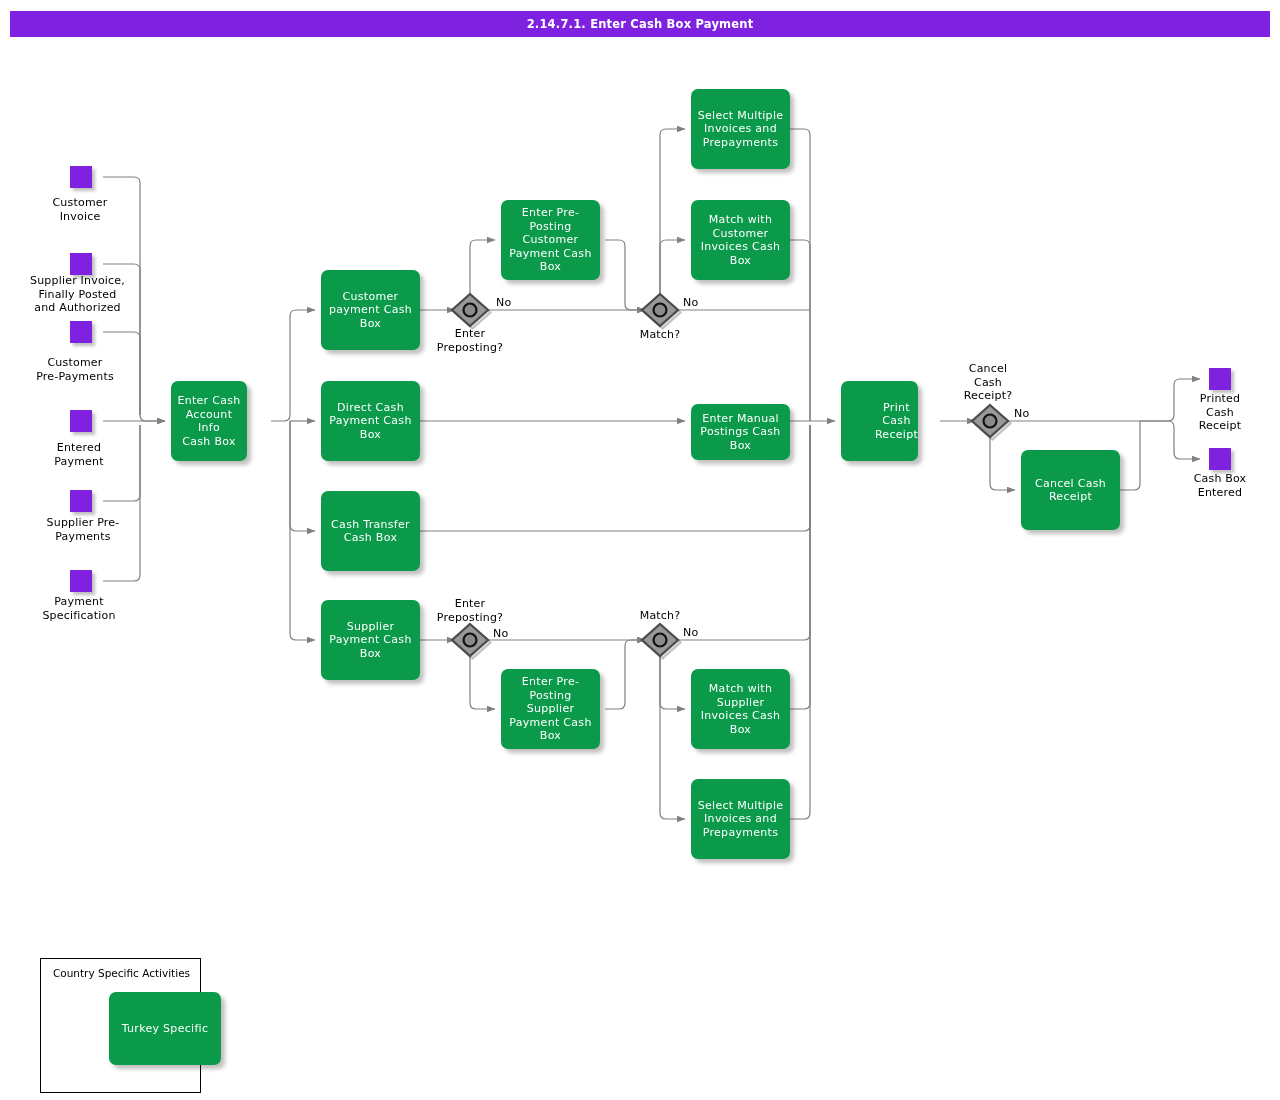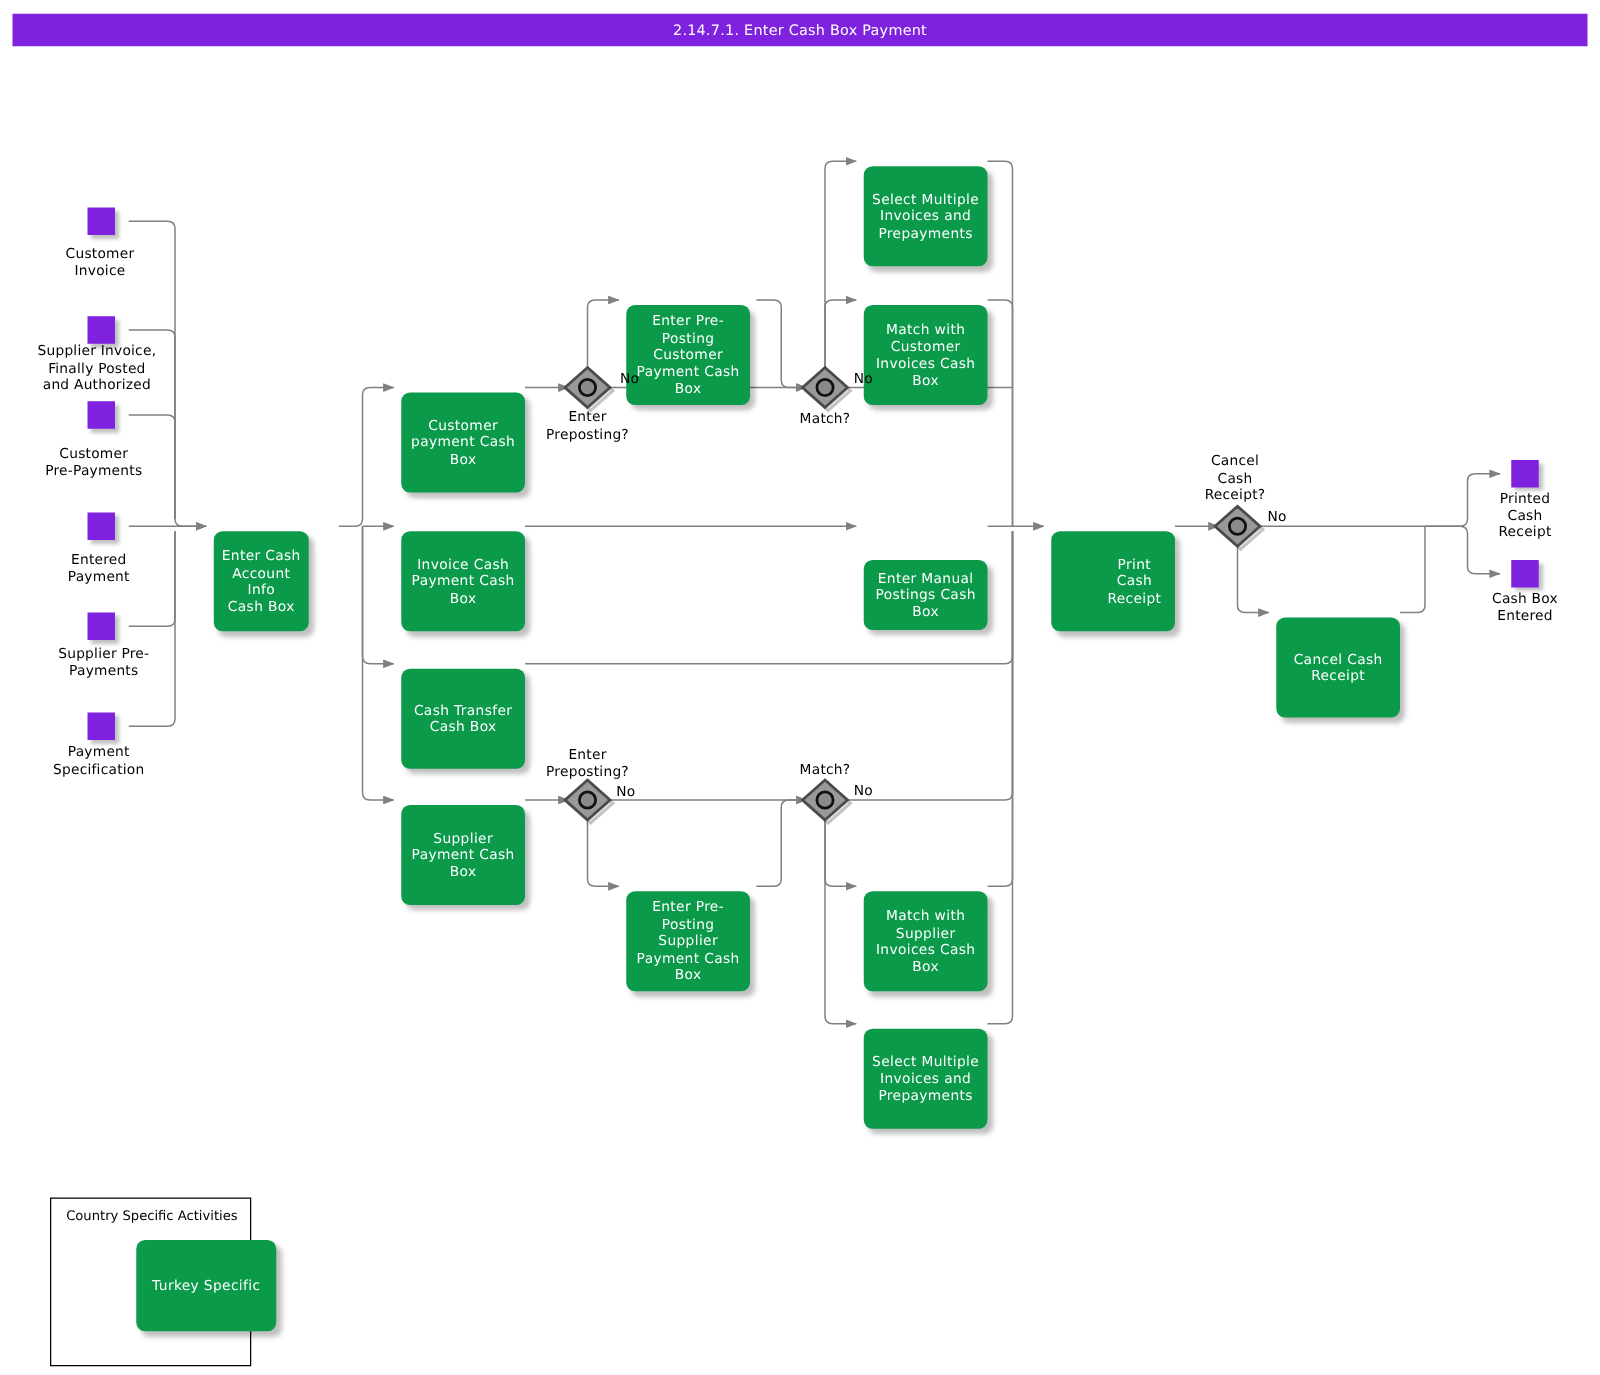--- a/index.html
+++ b/index.html
@@ -2,28 +2,28 @@
 <html><head>
 <meta charset="utf-8">
 <style>
   html,body{margin:0;padding:0;background:#ffffff;}
   body{width:1280px;height:1100px;overflow:hidden;
        font-family:"DejaVu Sans","Liberation Sans",sans-serif;}
   #root{position:relative;width:1280px;height:1100px;}
 
   .titlebar{position:absolute;left:10px;top:11px;width:1260px;height:26px;
             background:#7f22e0;display:flex;align-items:center;justify-content:center;}
-  .titlebar .ttl{color:#ffffff;font-size:11.5px;font-weight:normal;letter-spacing:.2px;}
+  .titlebar .ttl{color:#ffffff;font-size:11.5px;font-weight:bold;letter-spacing:.2px;}
 
   svg.canvas{position:absolute;left:0;top:0;width:1280px;height:1100px;}
 
   .node{position:absolute;box-sizing:border-box;border-radius:7px;
         background:#0a9a4a;color:#ffffff;display:flex;align-items:center;
         justify-content:center;text-align:center;font-size:11px;line-height:13.5px;
-        padding:4px 6px;box-shadow:4px 4px 4px rgba(0,0,0,.25);letter-spacing:.3px;margin-top:44px;}
+        padding:4px 6px;box-shadow:4px 4px 4px rgba(0,0,0,.25);letter-spacing:.3px;}
 
   .marker{position:absolute;width:22px;height:22px;background:#7f22e0;
           box-shadow:3px 3px 3px rgba(0,0,0,.25);}
   .mlabel{position:absolute;text-align:center;font-size:11px;line-height:13.5px;
           color:#000;letter-spacing:.2px;}
 
   .dlabel{position:absolute;text-align:center;font-size:11px;line-height:13.5px;
           color:#000;letter-spacing:.2px;}
   .edgelabel{position:absolute;font-size:11px;color:#000;letter-spacing:.2px;}
 
@@ -144,21 +144,21 @@
 Specification</div>
 
   <div class="node" style="left:171px;top:381px;width:76px;height:80px;white-space:pre-line;">Enter Cash
 Account Info
 Cash Box</div>
 
   <div class="node" style="left:321px;top:270px;width:99px;height:80px;white-space:pre-line;">Customer
 payment Cash
 Box</div>
 
-  <div class="node" style="left:321px;top:381px;width:99px;height:80px;white-space:pre-line;">Invoice Cash
+  <div class="node" style="left:321px;top:381px;width:99px;height:80px;white-space:pre-line;">Direct Cash
 Payment Cash
 Box</div>
 
   <div class="node" style="left:321px;top:491px;width:99px;height:80px;white-space:pre-line;">Cash Transfer
 Cash Box</div>
 
   <div class="node" style="left:321px;top:600px;width:99px;height:80px;white-space:pre-line;">Supplier
 Payment Cash
 Box</div>
 
@@ -188,21 +188,21 @@
 
   <div class="node" style="left:691px;top:669px;width:99px;height:80px;white-space:pre-line;">Match with
 Supplier
 Invoices Cash
 Box</div>
 
   <div class="node" style="left:691px;top:779px;width:99px;height:80px;white-space:pre-line;">Select Multiple
 Invoices and
 Prepayments</div>
 
-  <div class="node" style="left:841px;top:381px;width:99px;height:80px;white-space:pre-line;padding-left:40px;">Print Cash
+  <div class="node" style="left:841px;top:381px;width:77px;height:80px;white-space:pre-line;padding-left:40px;">Print Cash
 Receipt</div>
 
   <div class="node" style="left:1021px;top:450px;width:99px;height:80px;white-space:pre-line;">Cancel Cash
 Receipt</div>
 
   <svg class="canvas" viewBox="0 0 1280 1100" xmlns="http://www.w3.org/2000/svg" style="pointer-events:none;">
     <g>
       <g>
         <path d="M470,294 L488,310 L470,326 L452,310 Z" fill="#aaaaaa" stroke="#555555" stroke-width="2.2" transform="translate(2.5,2.5)" opacity=".35"></path>
         <path d="M470,294 L488,310 L470,326 L452,310 Z" fill="#999999" stroke="#4a4a4a" stroke-width="2.2"></path>

